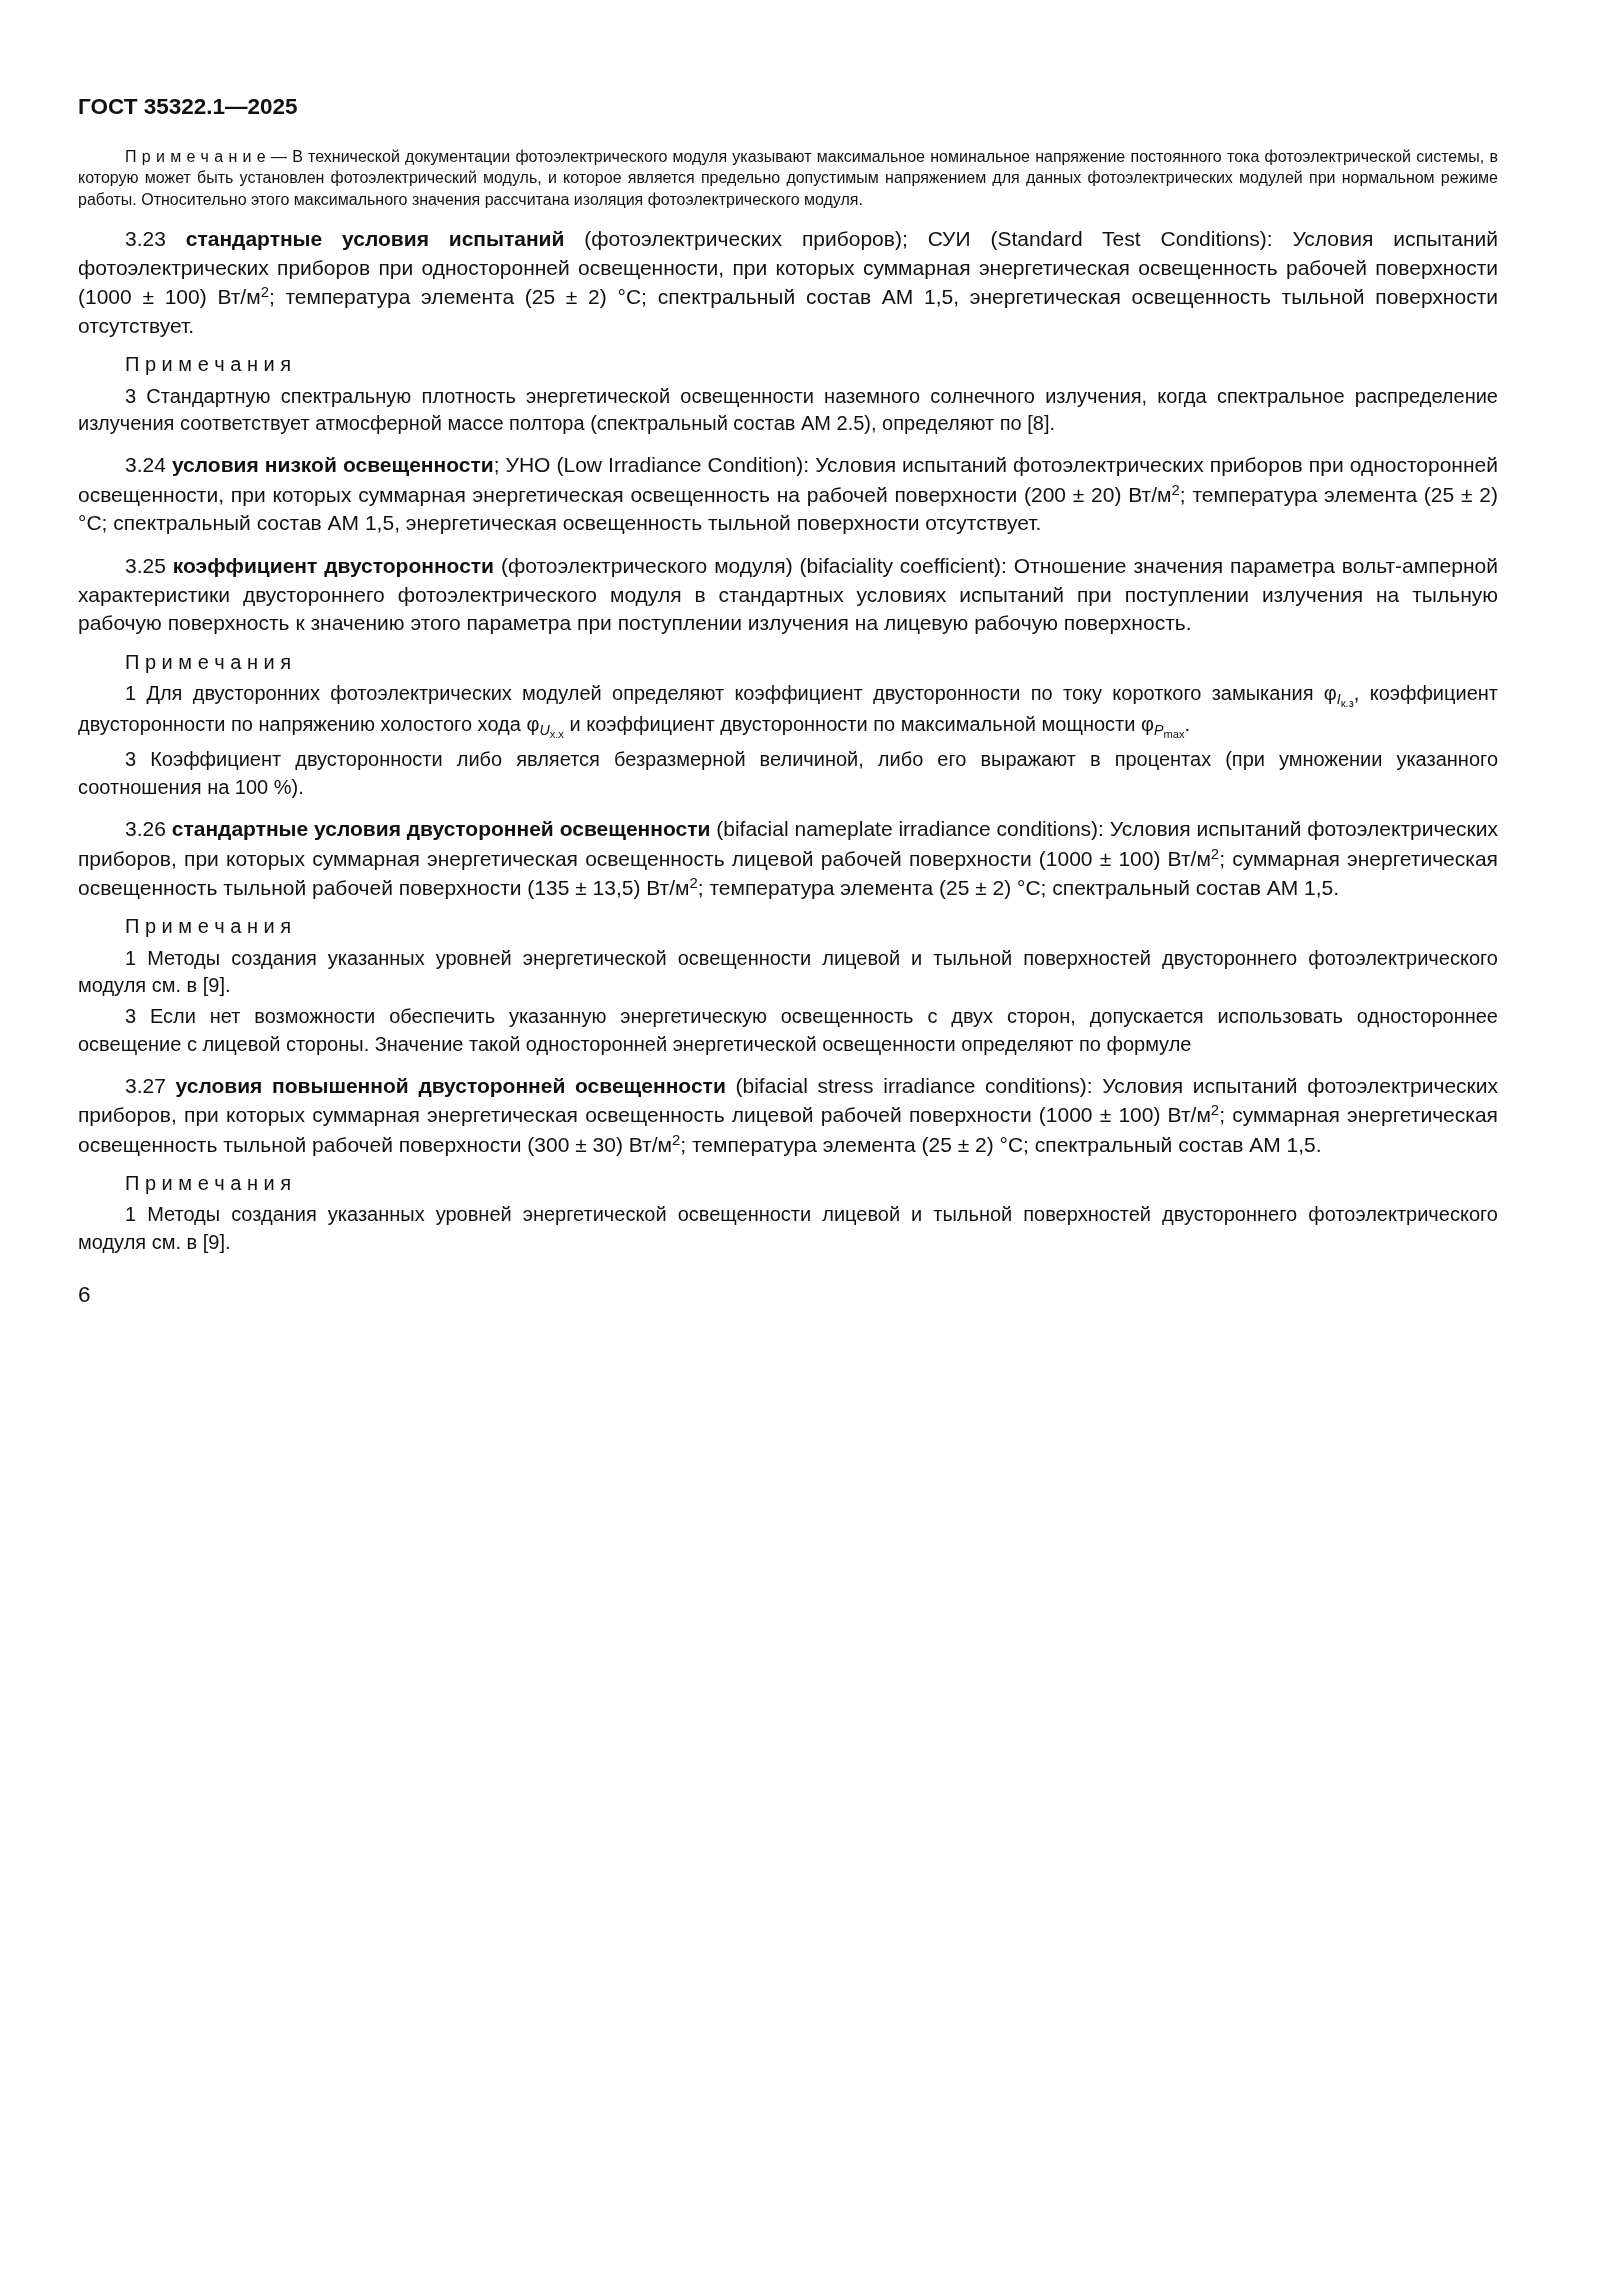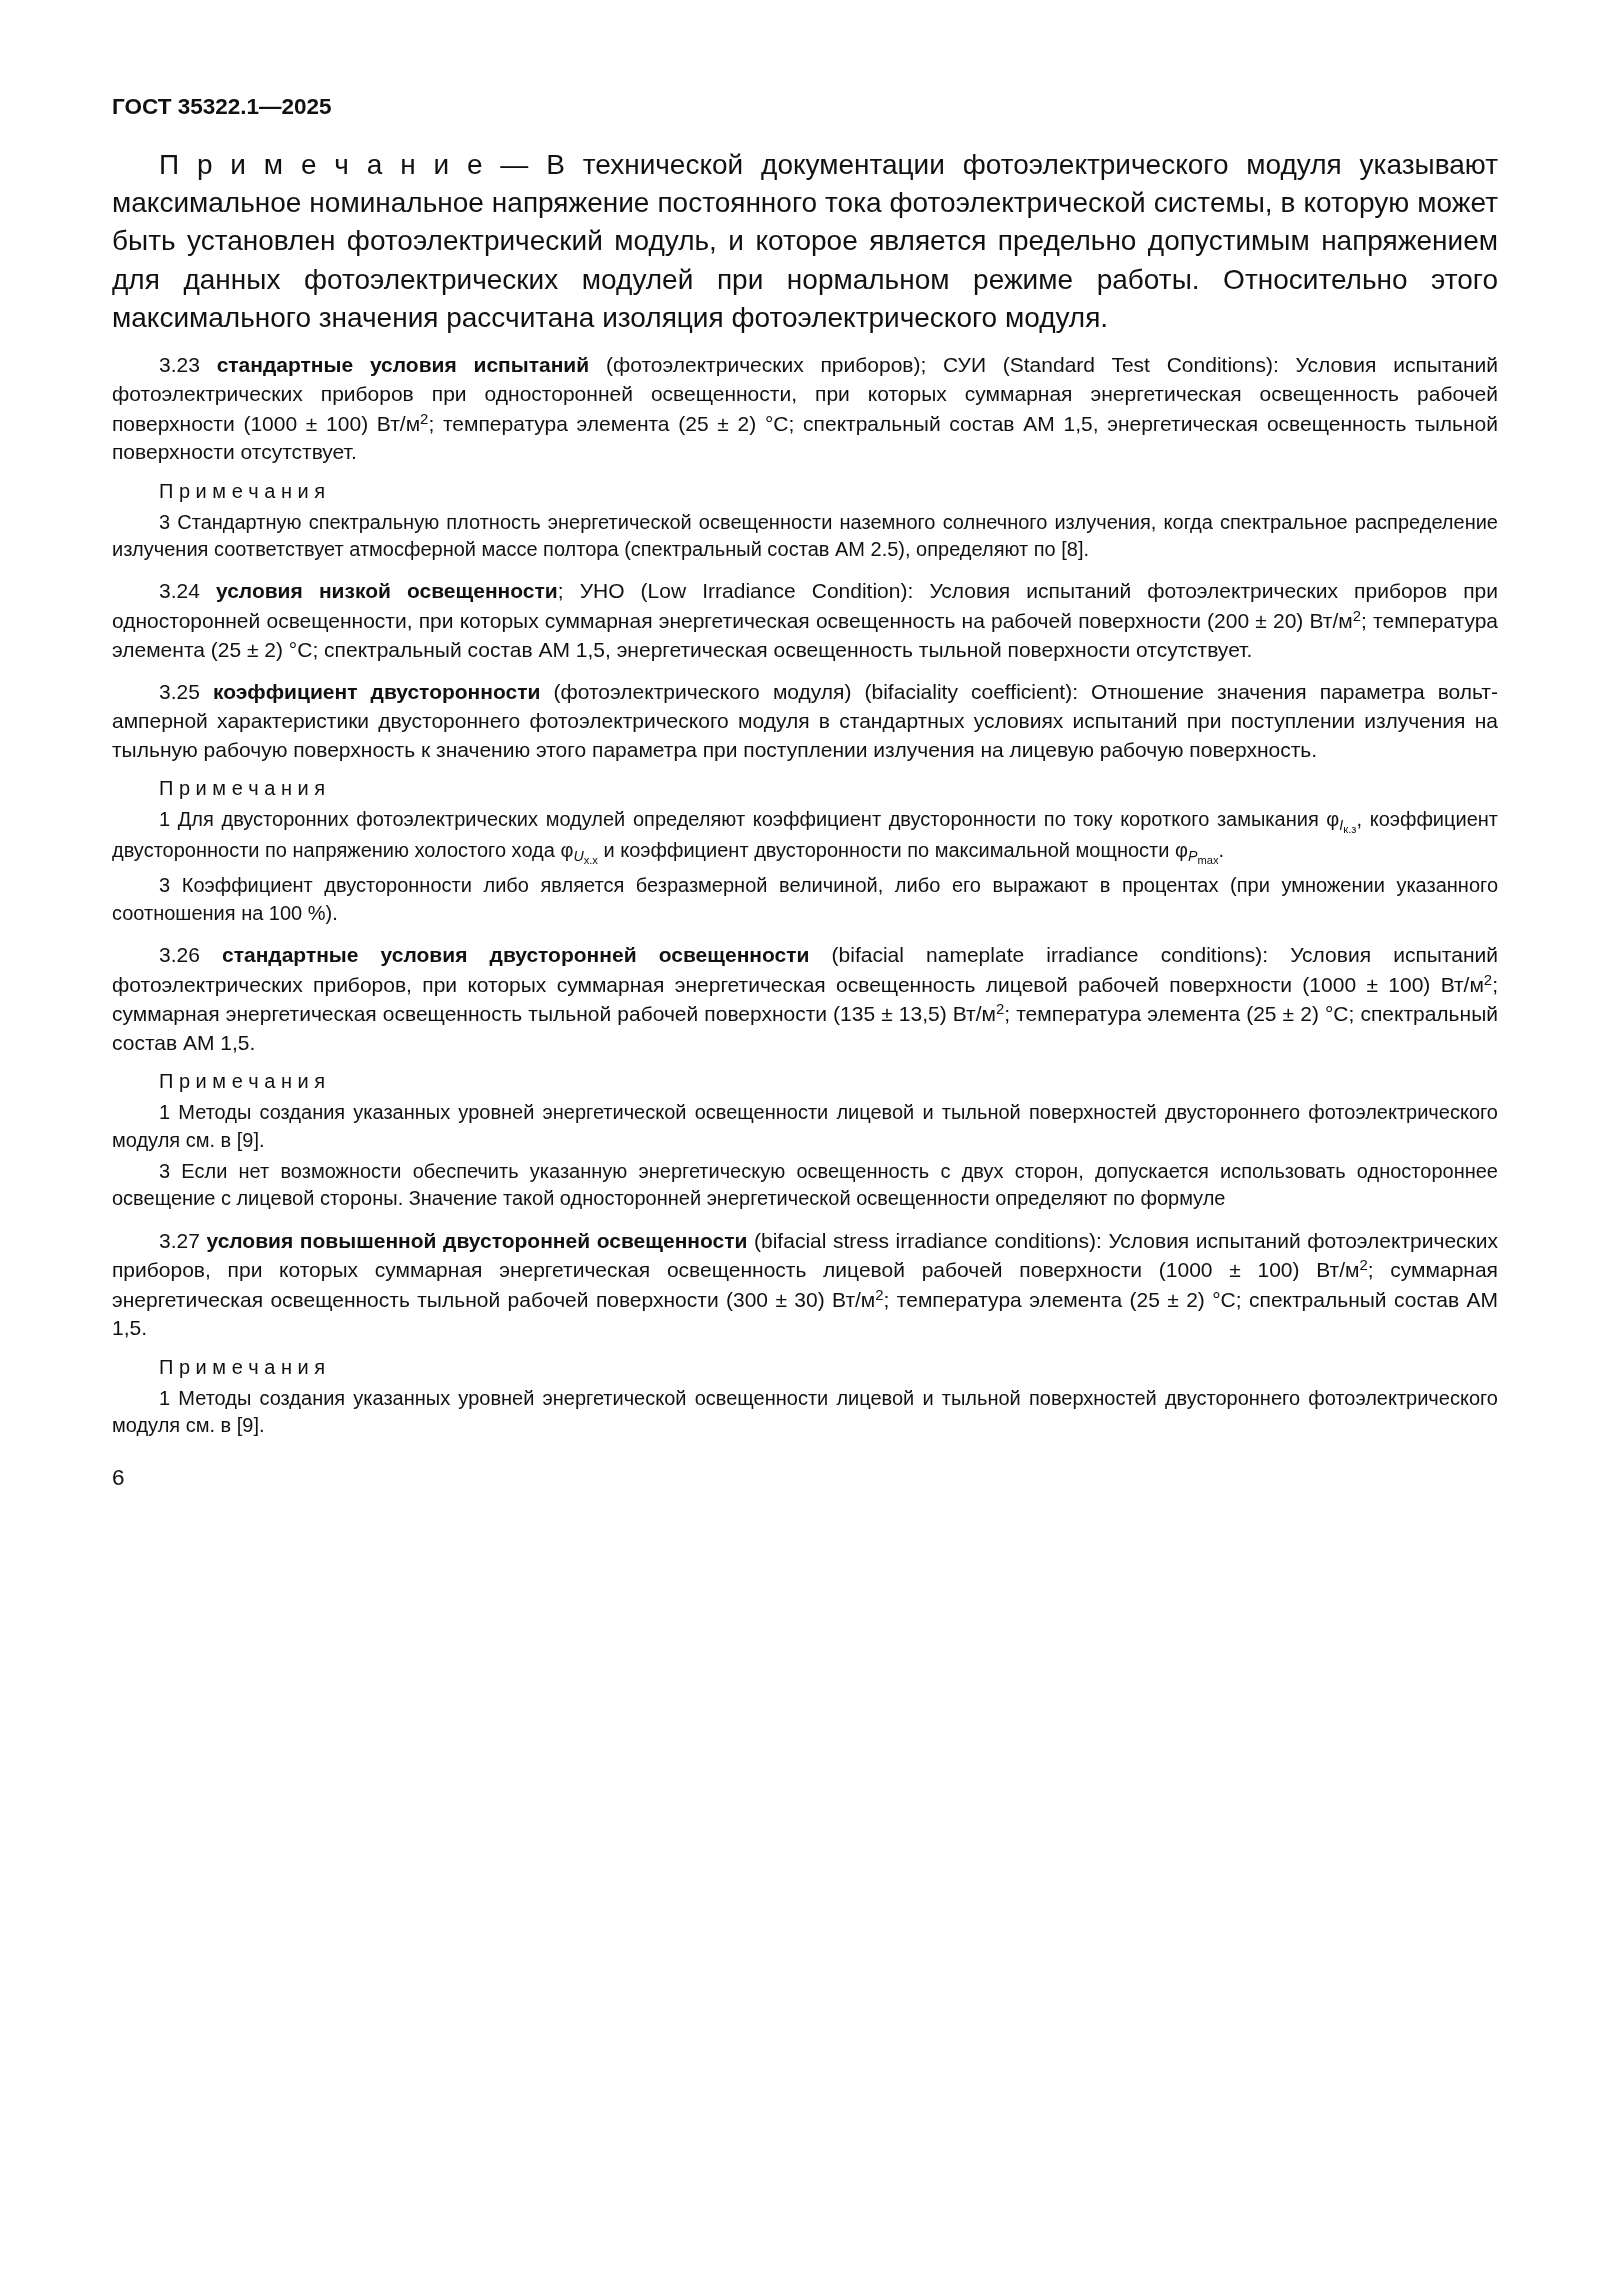--- a/index.html
+++ b/index.html
@@ -9,40 +9,40 @@
     background: #ffffff;
     color: #111111;
     font-family: "Liberation Sans", sans-serif;
     box-sizing: border-box;
     overflow: hidden;
   }
   .page {
     box-sizing: border-box;
     width: 1621px;
     height: 2293px;
-    padding: 94px 123px 59px 112px;
+    padding: 94px 123px 59px 78px;
     background: #ffffff;
   }
   .page-header {
     font-size: 22.5px;
     font-weight: bold;
     margin: 0 0 25.5px 0;
   }
   .blk {
     text-align: justify;
     text-indent: 47px;
     margin: 0;
   }
   .term {
     font-size: 21px;
     line-height: 1.37;
     margin-top: 13.7px;
   }
   .note-inline {
-    font-size: 28px;
+    font-size: 16px;
     line-height: 1.37;
     margin-top: 19px;
   }
   .notes-header {
     font-size: 20px;
     line-height: 1.37;
     margin-top: 10.8px;
   }
   .note-item {
     font-size: 20px;

